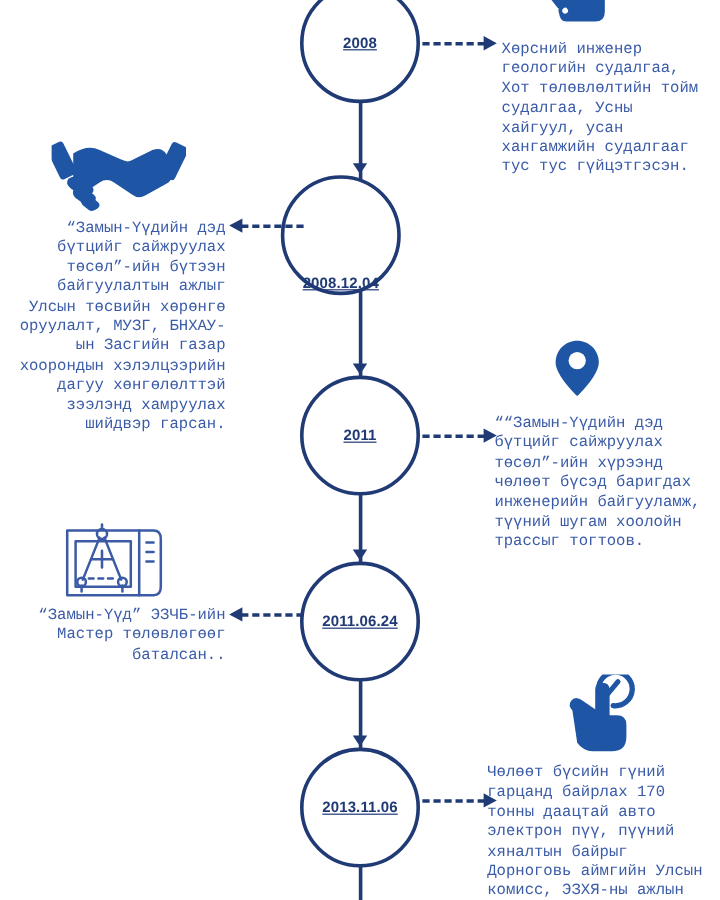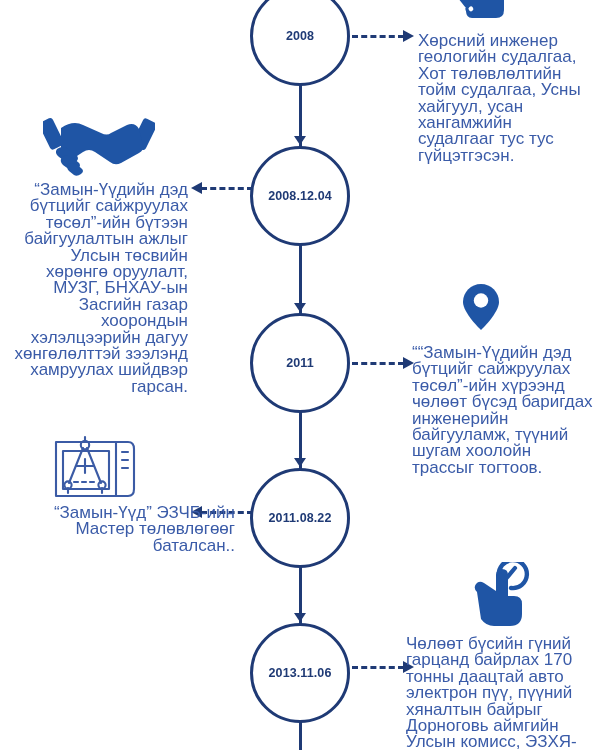--- a/index.html
+++ b/index.html
@@ -28,20 +28,21 @@
     box-sizing:border-box;
     display:flex;align-items:center;justify-content:center;
     z-index:4;
   }
   .node-label{
     font-size:12.5px;
     font-weight:bold;
     color:#1F3A75;
     letter-spacing:.1px;
     white-space:nowrap;
+    text-decoration:underline;
   }
 
   
   .spine-arrow{
     position:absolute;left:294px;width:0;height:0;
     border-left:6.5px solid transparent;
     border-right:6.5px solid transparent;
     border-top:9px solid #1F3A75;
     z-index:3;
   }
@@ -57,23 +58,24 @@
     border-top:6px solid transparent;
     border-bottom:6px solid transparent;
   }
   .conn.right .head{border-left:11px solid #1F3A75;right:0;}
   .conn.left  .head{border-right:11px solid #1F3A75;left:0;}
 
   
   .txt{
     position:absolute;
     color:#3A5BA8;
-    font-size:17px;
+    font-size:13px;
     line-height:16.4px;
     z-index:5;
+    font-family:Liberation Mono, monospace;
   }
   .txt.left-block{text-align:right;}
   .txt.right-block{text-align:left;}
   .txt.right-center{text-align:left;}
 
   
   .icon{position:absolute;z-index:5;}
 </style>
 </head>
 <body>
@@ -161,21 +163,21 @@
     <span class="node-label">2008</span>
   </div>
 
   <div class="conn right" style="left:352px;top:30px;width:62px;">
     <div class="dash" style="left:0;width:52px;"></div>
     <div class="head"></div>
   </div>
 
   <div class="txt right-block" style="left:418px;top:33px;width:172px;">Хөрсний инженер геологийн судалгаа, Хот төлөвлөлтийн тойм судалгаа, Усны хайгуул, усан хангамжийн судалгааг тус тус гүйцэтгэсэн.</div>
 
-  <div class="node" style="left:250px;top:146px;">
+  <div class="node" style="left:234px;top:146px;align-items:flex-end;">
     <span class="node-label">2008.12.04</span>
   </div>
 
   <div class="conn left" style="left:191px;top:182px;width:62px;">
     <div class="dash" style="right:0;width:52px;"></div>
     <div class="head"></div>
   </div>
 
   <div class="txt left-block" style="left:6px;top:182px;width:182px;">“Замын-Үүдийн дэд бүтцийг сайжруулах төсөл”-ийн бүтээн байгуулалтын ажлыг Улсын төсвийн хөрөнгө оруулалт, МУЗГ, БНХАУ-ын Засгийн газар хоорондын хэлэлцээрийн дагуу хөнгөлөлттэй зээлэнд хамруулах шийдвэр  гарсан.</div>
 
@@ -184,29 +186,29 @@
   </div>
 
   <div class="conn right" style="left:352px;top:357px;width:62px;">
     <div class="dash" style="left:0;width:52px;"></div>
     <div class="head"></div>
   </div>
 
   <div class="txt right-center" style="left:412px;top:345px;width:184px;">““Замын-Үүдийн дэд бүтцийг сайжруулах төсөл”-ийн хүрээнд чөлөөт бүсэд баригдах инженерийн байгууламж, түүний шугам хоолойн трассыг тогтоов.</div>
 
   <div class="node" style="left:250px;top:468px;">
-    <span class="node-label">2011.08.22</span>
+    <span class="node-label">2011.06.24</span>
   </div>
 
   <div class="conn left" style="left:191px;top:506px;width:62px;">
     <div class="dash" style="right:0;width:52px;"></div>
     <div class="head"></div>
   </div>
 
-  <div class="txt left-block" style="left:4px;top:505px;width:184px;margin-left:47px;">“Замын-Үүд” ЭЗЧБ-ийн Мастер төлөвлөгөөг баталсан..</div>
+  <div class="txt left-block" style="left:4px;top:505px;width:184px;">“Замын-Үүд” ЭЗЧБ-ийн Мастер төлөвлөгөөг баталсан..</div>
 
   <div class="node" style="left:250px;top:623px;">
     <span class="node-label">2013.11.06</span>
   </div>
 
   <div class="conn right" style="left:352px;top:661px;width:62px;">
     <div class="dash" style="left:0;width:52px;"></div>
     <div class="head"></div>
   </div>
 

